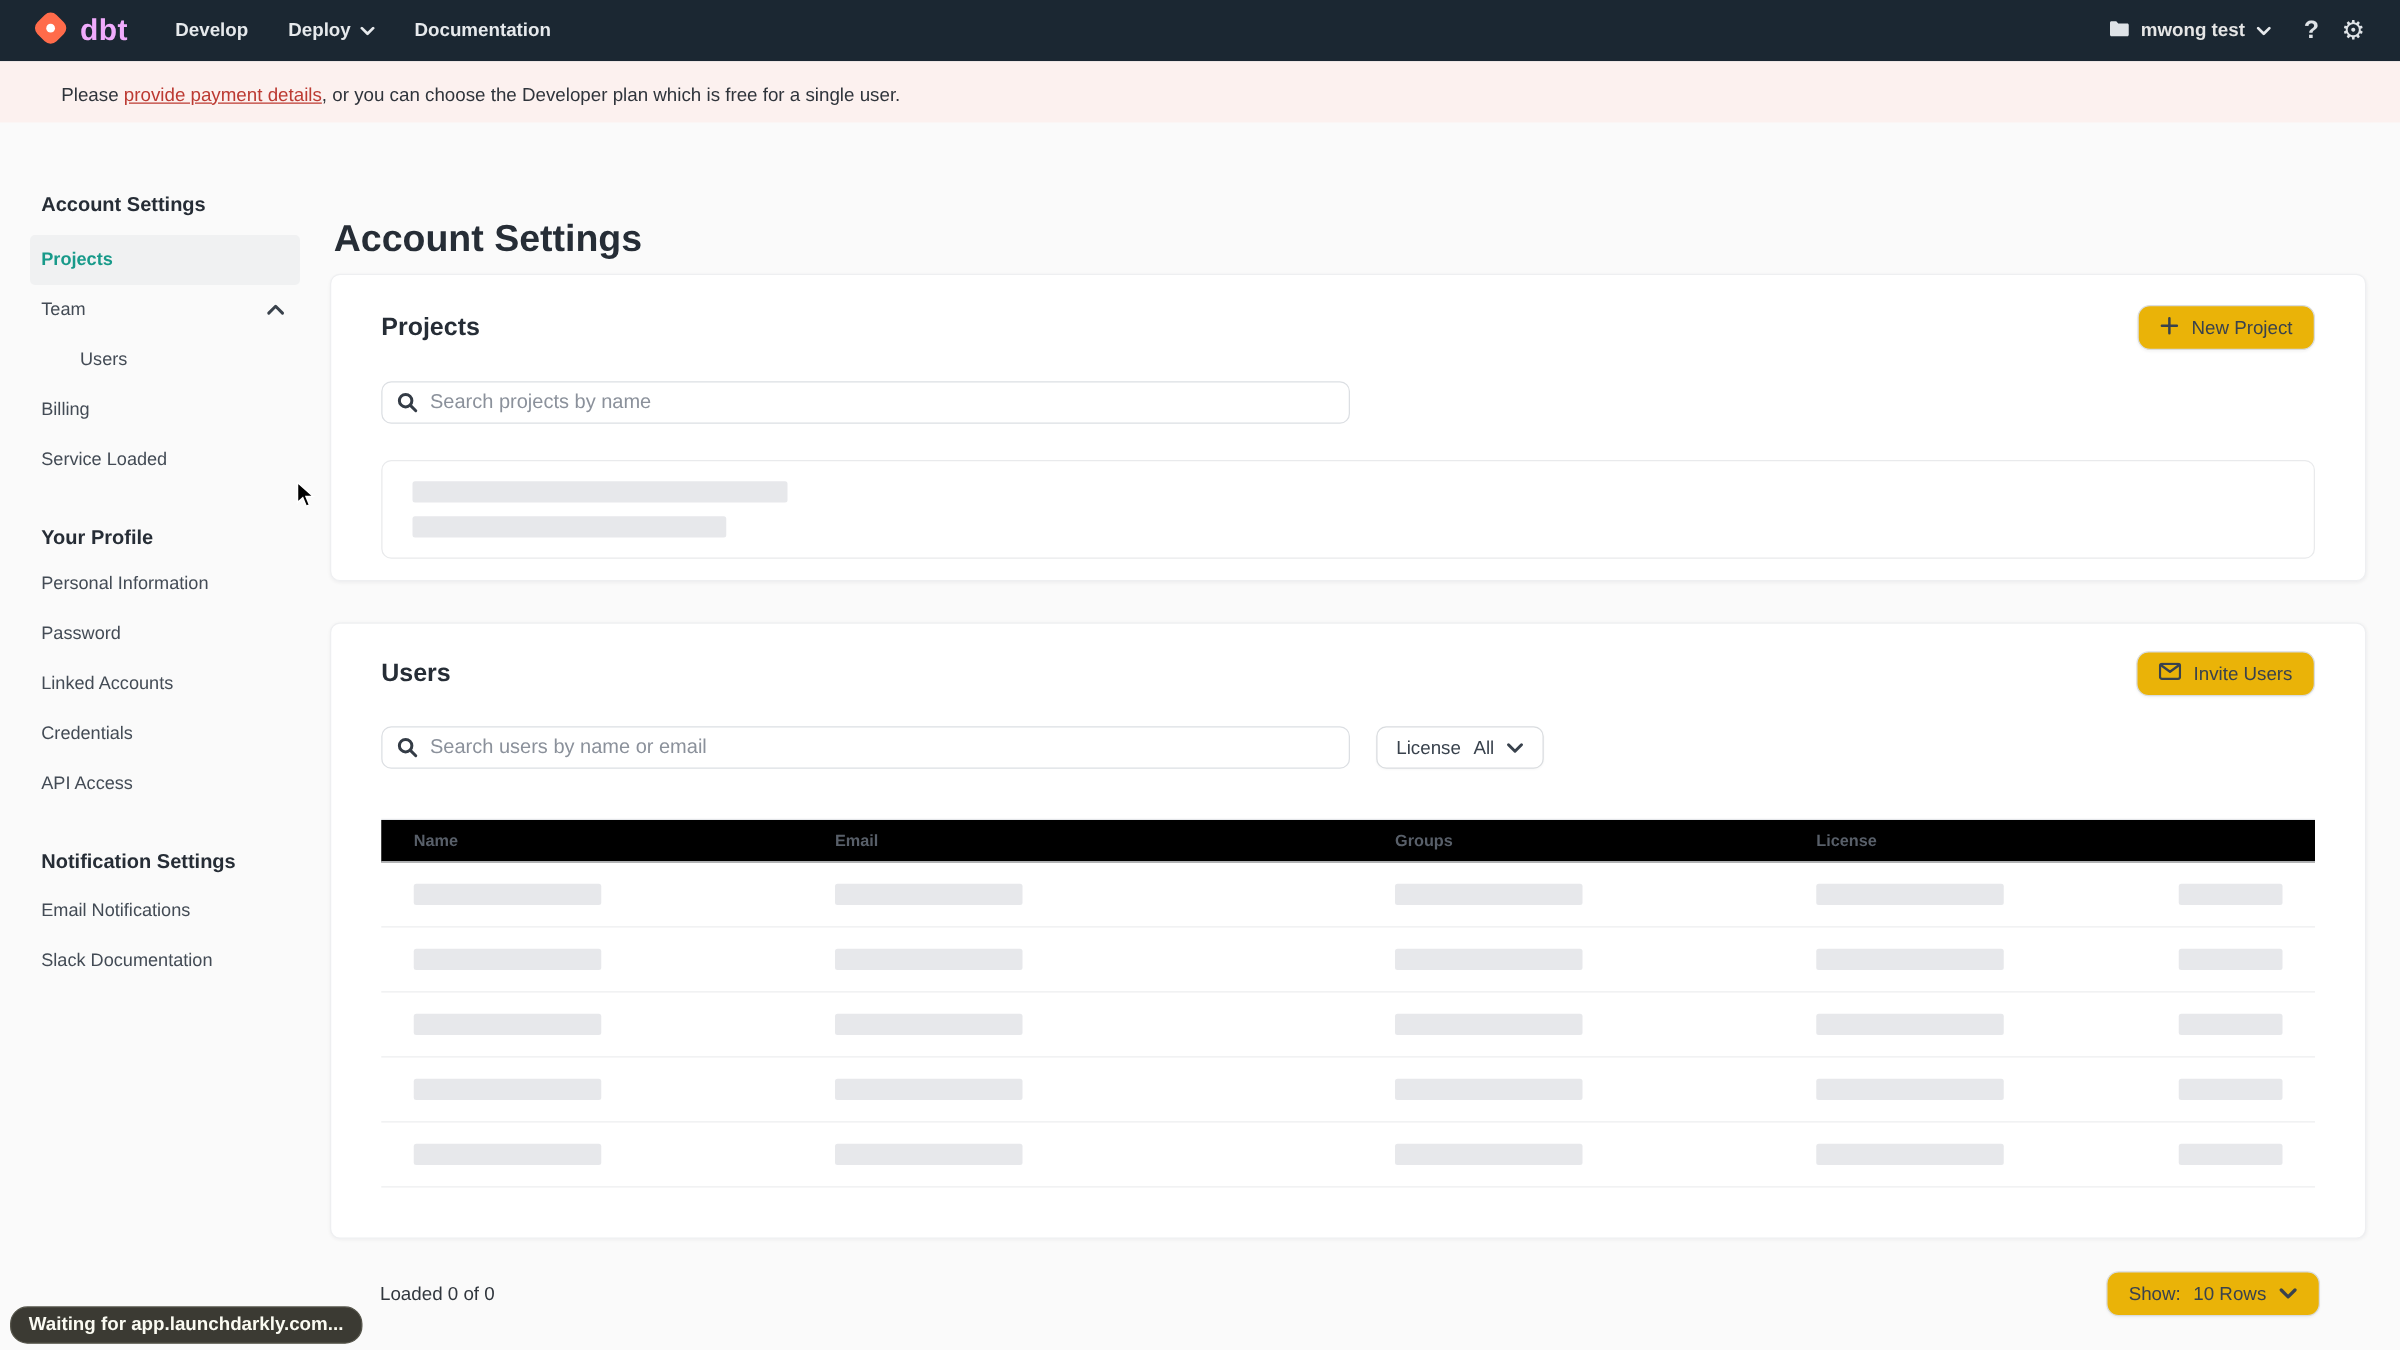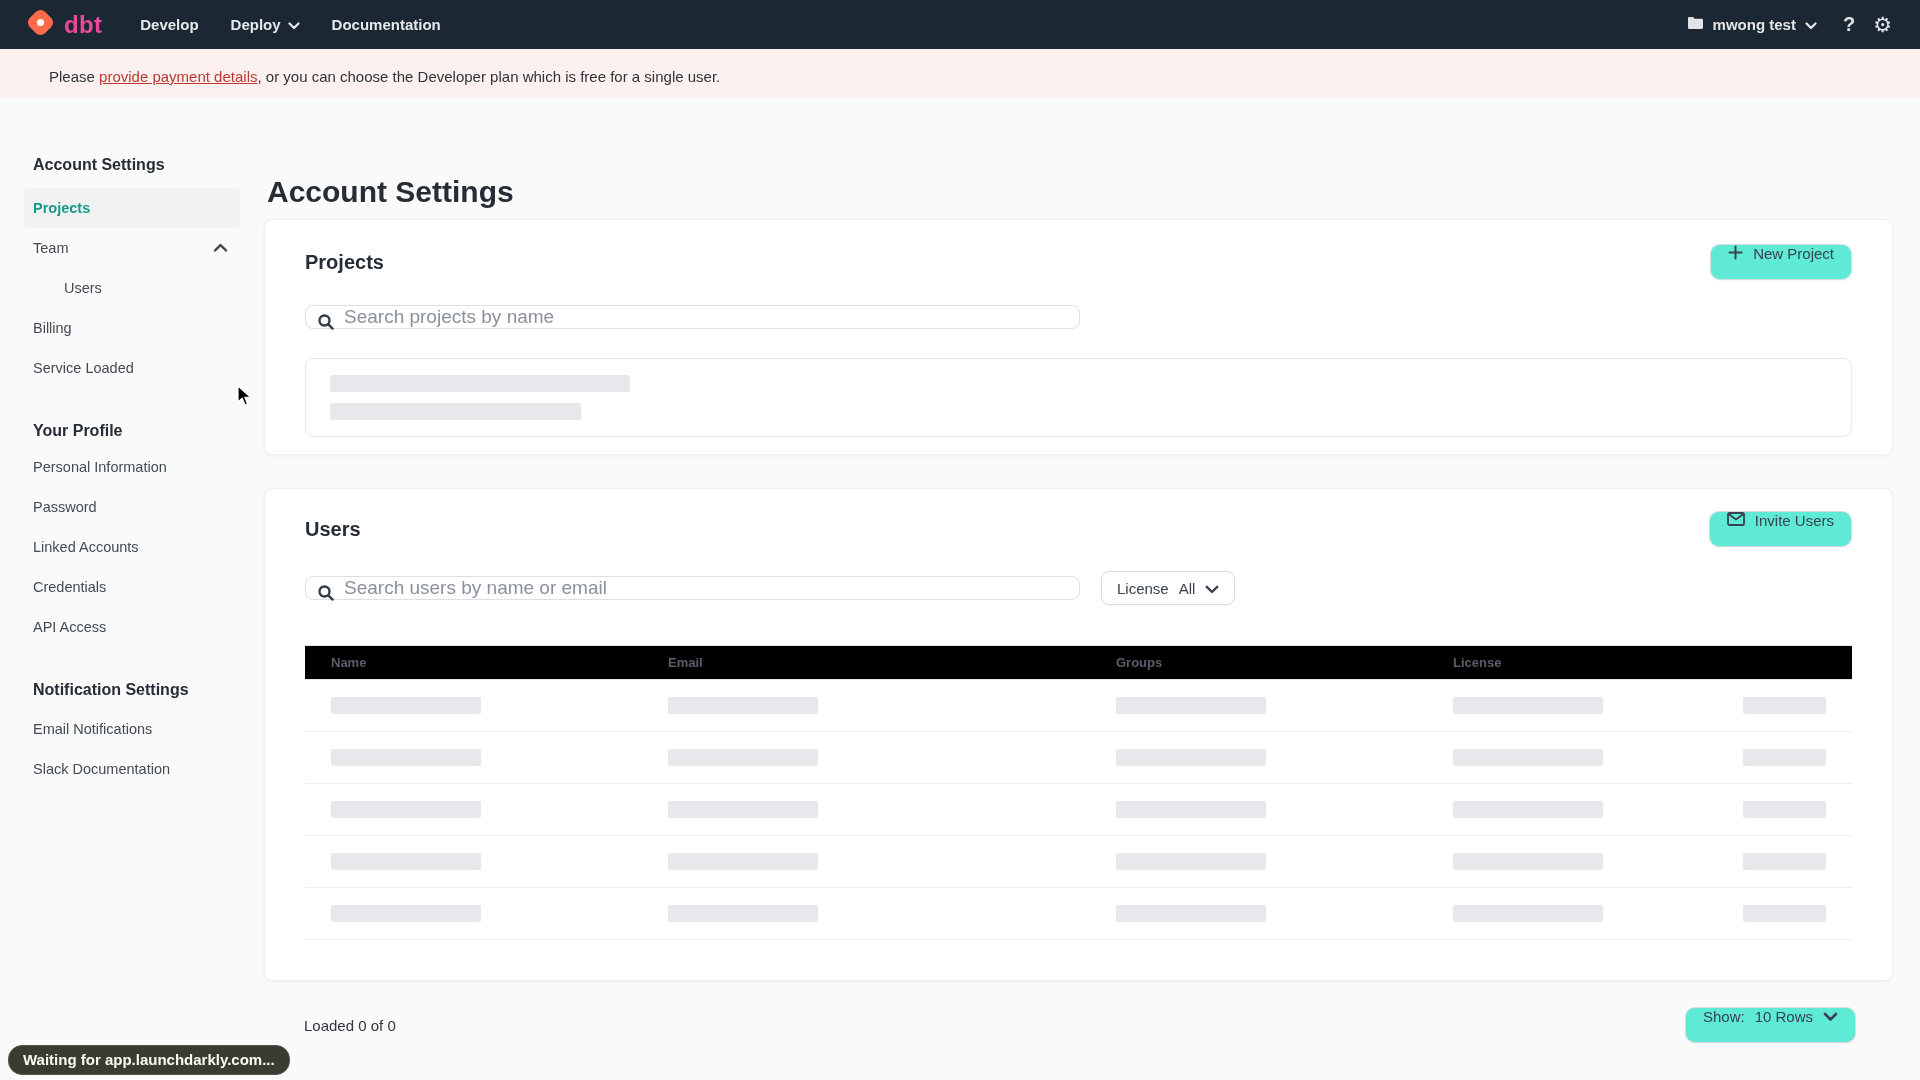--- a/index.html
+++ b/index.html
@@ -4,21 +4,21 @@
 <style>
   * { margin:0; padding:0; box-sizing:border-box; }
   html,body { width:1920px; height:1080px; }
   body {
     position:relative; overflow:hidden; background:#fafafa;
     font-family:"Liberation Sans", sans-serif; color:#262d36;
   }
   
   .nav { height:49px; background:#1b2732; display:flex; align-items:center; padding:0 28px 0 24px; }
   .logo { display:flex; align-items:center; gap:7px; margin-right:38px; cursor:pointer; }
-  .logo-text { color:#ec4899; font-size:24px; font-weight:700; letter-spacing:.3px; }
+  .logo-text { color:#f0abfc; font-size:24px; font-weight:700; letter-spacing:.3px; }
   .nav-item { color:#e6e9ec; font-size:15px; font-weight:600; margin-right:32px;
               display:flex; align-items:center; gap:7px; cursor:pointer; }
   .nav-right { margin-left:auto; display:flex; align-items:center; }
   .account-chip { display:flex; align-items:center; gap:9px; color:#e5e5e5; font-size:15px; font-weight:600; cursor:pointer; }
   .nav-icon-btn { color:#dfe3e7; margin-left:26px; cursor:pointer; display:flex; align-items:center; }
   .qmark { font-size:20px; font-weight:700; }
   .gear { font-size:21px; line-height:1; }
   
   .banner { background:#fcf1ef; padding:13px 0 12px 0; }
   .banner-title-row { display:flex; align-items:center; gap:12px; margin-left:18px; }
@@ -40,28 +40,28 @@
   
   .main { flex:1; min-width:0; margin-right:27px; }
   .page-title { font-size:30px; font-weight:700; line-height:36px; margin:76px 0 0 3px; color:#262d36; }
   .card { background:#fff; border:1px solid #eeeff1; border-radius:8px;
           box-shadow:0 1px 3px rgba(22,29,37,.05); padding:0 40px; }
   .card.projects { margin-top:9px; padding-bottom:17px; }
   .card.users { margin-top:33px; padding-bottom:40px; }
   .card-header { display:flex; align-items:center; justify-content:space-between; padding-top:24px; }
   .card-header.users-h { padding-top:22px; }
   .card-title { font-size:20px; font-weight:700; color:#262d36; }
-  .btn { display:flex; align-items:flex-start; gap:10px; height:36px; padding:0 17px;
-         border:1px solid #d9dcdf; border-radius:10px; background:#5eead4; font-size:15px;
+  .btn { display:flex; align-items:center; gap:10px; height:36px; padding:0 17px;
+         border:1px solid #d9dcdf; border-radius:10px; background:#eab308; font-size:15px;
          color:#39424d; cursor:pointer; box-shadow:0 1px 2px rgba(0,0,0,.04);
          font-family:"Liberation Sans", sans-serif; }
   .search-wrap { position:relative; width:775px; }
   .search-wrap.p { margin-top:25px; }
-  .search-input { width:100%; height:24px; border:1px solid #dcdfe3; border-radius:8px;
-                  padding:0 12px 0 38px; font-size:19px; color:#333; background:#fff; outline:none;
+  .search-input { width:100%; height:34px; border:1px solid #dcdfe3; border-radius:8px;
+                  padding:0 12px 0 38px; font-size:16px; color:#333; background:#fff; outline:none;
                   font-family:"Liberation Sans", sans-serif; }
   .search-input::placeholder { color:#8b919b; }
   .search-icon { position:absolute; left:12px; top:8px; }
   .skeleton-panel { margin-top:29px; border:1px solid #e9eaec; border-radius:8px; padding:16px 24px; }
   .skel { background:#e7e8eb; height:17px; border-radius:2px; }
   .skel.w1 { width:300px; } .skel.w2 { width:251px; margin-top:11px; }
   .filters { display:flex; align-items:center; margin-top:24px; }
   .dropdown { margin-left:21px; height:34px; display:flex; align-items:center; gap:10px;
               padding:0 15px; border:1px solid #d9dcdf; border-radius:8px; font-size:15px;
               color:#39424d; background:#fff; cursor:pointer; box-shadow:0 1px 2px rgba(0,0,0,.03); }

